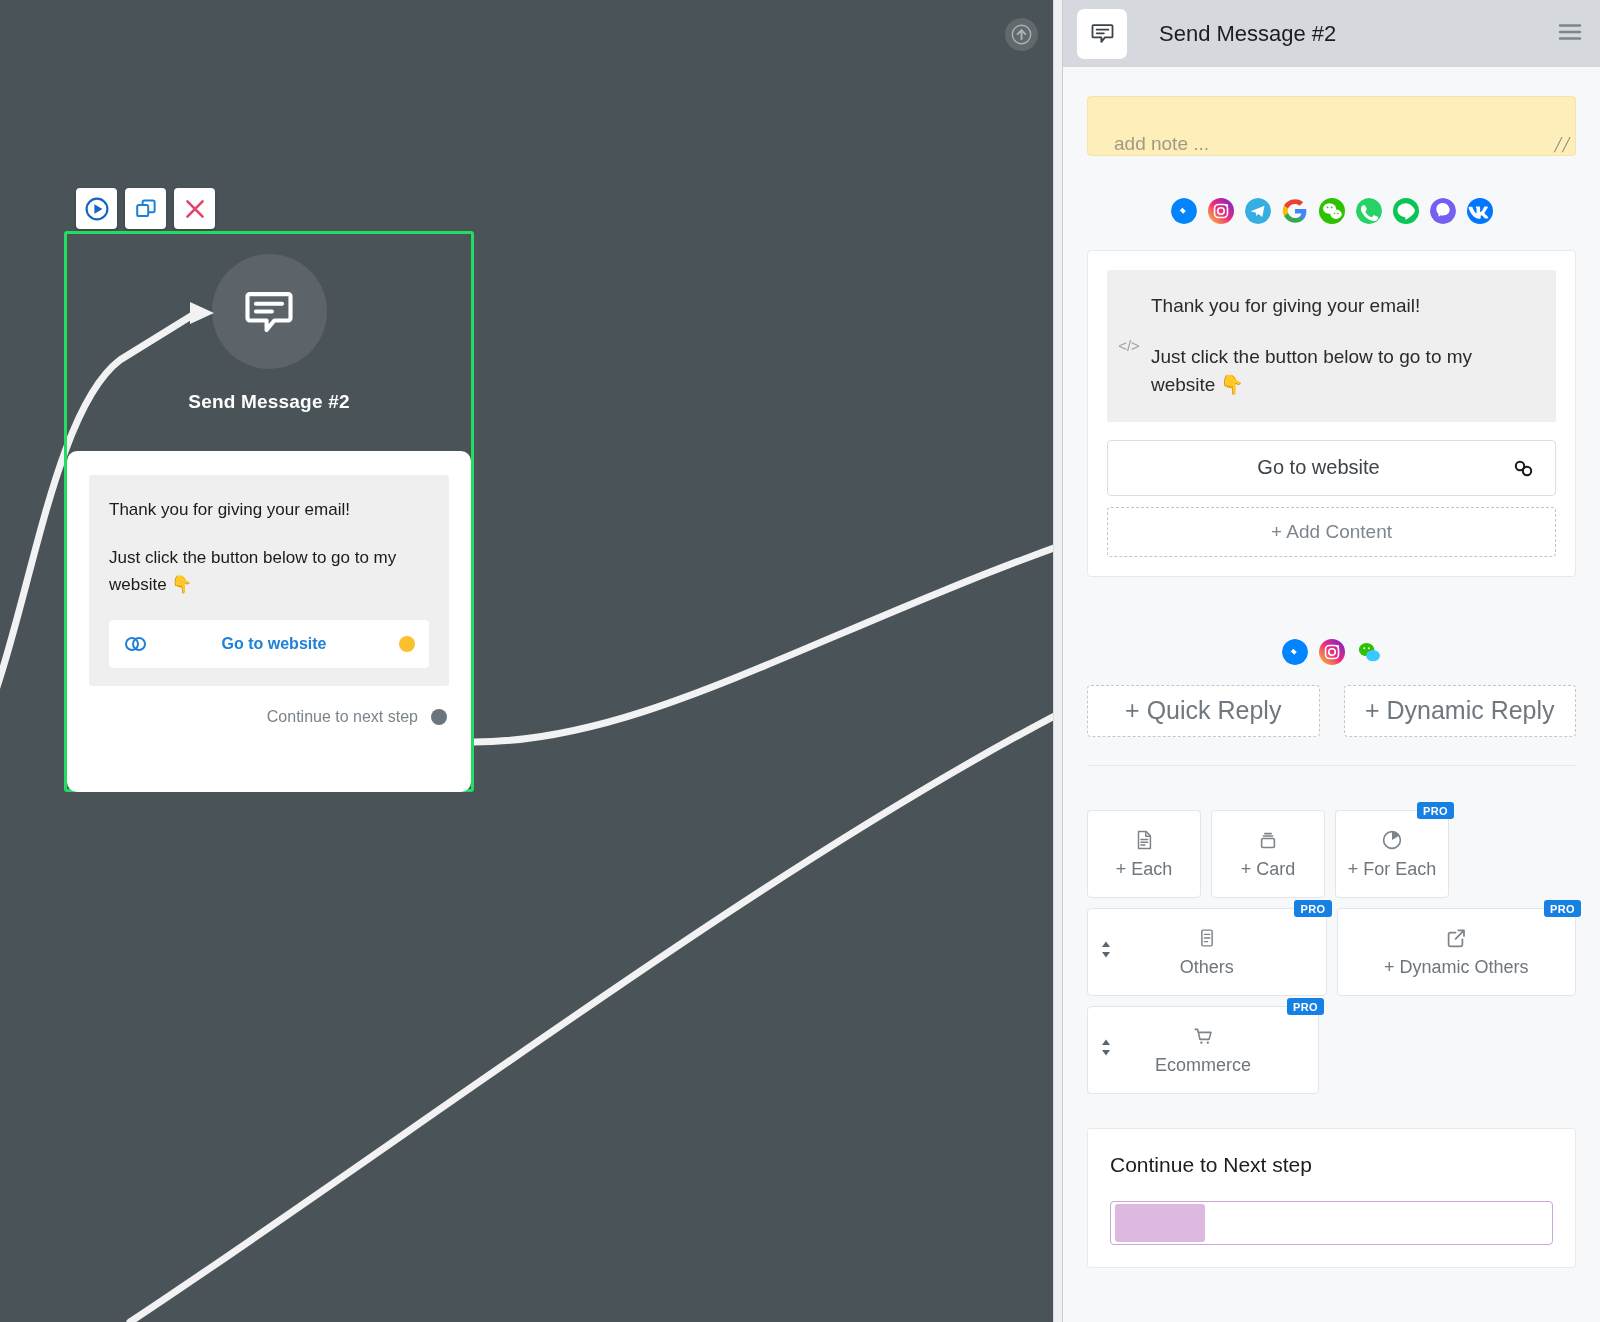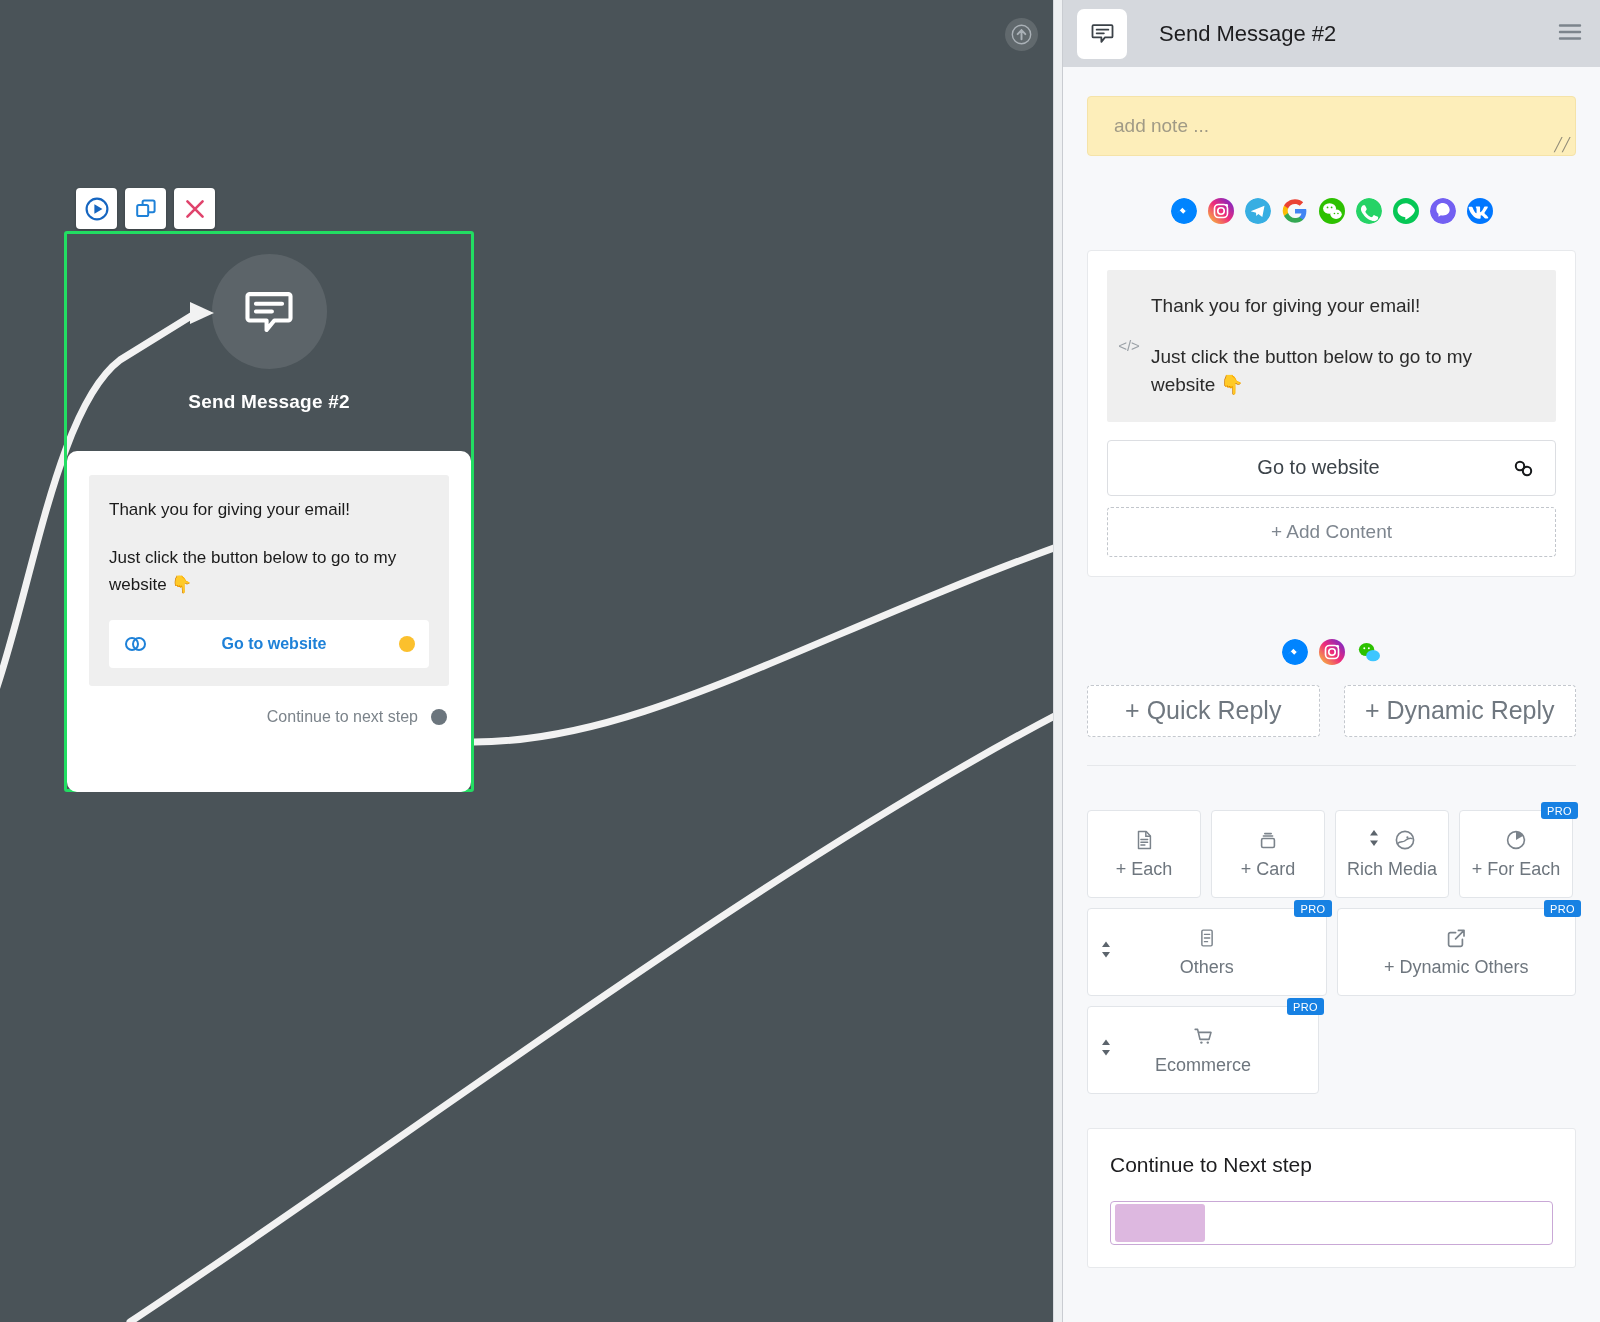--- a/index.html
+++ b/index.html
@@ -120,21 +120,21 @@
   #panel-title {
     margin-left: 32px; font-size: 22px; color: #1d1d1f;
     flex: 1;
   }
   #panel-body { padding: 0 24px; }
 
   #note-box {
     margin-top: 29px; height: 60px;
     background: #fdeeba; border: 1px solid #f5e3a8;
     border-radius: 4px; position: relative;
-    display: flex; align-items: center; padding: 0 26px;
+    display: flex; align-items: flex-end; padding: 0 26px;
   }
   #note-placeholder { color: #a09a86; font-size: 19px; }
   #note-resize {
     position: absolute; right: 5px; bottom: 3px;
     color: #8f8a78; font-size: 13px;
   }
 
   .channel-row {
     display: flex; justify-content: center; align-items: center;
     gap: 11px;
@@ -195,21 +195,21 @@
     display: flex; flex-direction: column;
     align-items: center; justify-content: center; gap: 6px;
     color: #6e767e; font-size: 18px;
   }
   .block.small { flex: 0 0 114px; }
   .block.wide { flex: 1; }
   .block-icon { height: 26px; display: flex; align-items: center; }
   .pro-badge {
     position: absolute; right: -6px; top: -9px;
     background: #1781e3; color: #fff; font-size: 11px;
-    font-weight: normal; letter-spacing: .4px;
+    font-weight: bold; letter-spacing: .4px;
     padding: 3px 6px 2px 6px; border-radius: 3px; margin-left: 39px;
   }
   .sort-handle {
     position: absolute; left: 12px; top: 50%;
     transform: translateY(-50%);
     color: #5c646c;
   }
   .sort-handle.inline { position: static; transform: none; }
   .block .row-inline {
     display: flex; align-items: center; gap: 13px;
@@ -466,38 +466,20 @@
           <div class="block small">
             <span class="block-icon">
               <svg width="24" height="24" viewBox="0 0 24 24">
                   <rect x="5.6" y="10.5" width="12.8" height="9" rx="1.4" fill="none" stroke="#7b838b" stroke-width="1.6"></rect>
                   <path d="M7.4 8 H16.6 M8.8 5.6 H15.2" stroke="#7b838b" stroke-width="1.6" stroke-linecap="round"></path>
                 </svg>
             </span>
             <span>+ Card</span>
           </div>
 
-          <div class="block small">
-            <span class="row-inline">
-              <span class="sort-handle inline">
-                <svg width="12" height="20" viewBox="0 0 12 20">
-                    <polygon points="6,2 10,7.4 2,7.4" fill="#5c646c"></polygon>
-                    <polygon points="6,18 10,12.6 2,12.6" fill="#5c646c"></polygon>
-                  </svg>
-              </span>
-              <span class="block-icon">
-                <svg width="24" height="24" viewBox="0 0 24 24">
-                    <circle cx="12" cy="12" r="8.6" fill="none" stroke="#7b838b" stroke-width="1.6"></circle>
-                    <path d="M4.6 15.6 C7.5 12.4 9.4 14.6 11.6 13 c2.2-1.6 4.4-4 7.5-2.4" fill="none" stroke="#7b838b" stroke-width="1.5" stroke-linecap="round"></path>
-                    <circle cx="14.4" cy="9.4" r="1.1" fill="#7b838b"></circle>
-                  </svg>
-              </span>
-            </span>
-            <span>Rich Media</span>
-          </div>
 
           <div class="block small">
             <span class="pro-badge">PRO</span>
             <span class="block-icon">
               <svg width="24" height="24" viewBox="0 0 24 24">
                   <circle cx="12" cy="12" r="8.4" fill="none" stroke="#7b838b" stroke-width="1.6"></circle>
                   <path d="M12 12 V3.6 A8.4 8.4 0 0 1 19.2 7.8 Z" fill="#7b838b"></path>
                 </svg>
             </span>
             <span>+ For Each</span>

